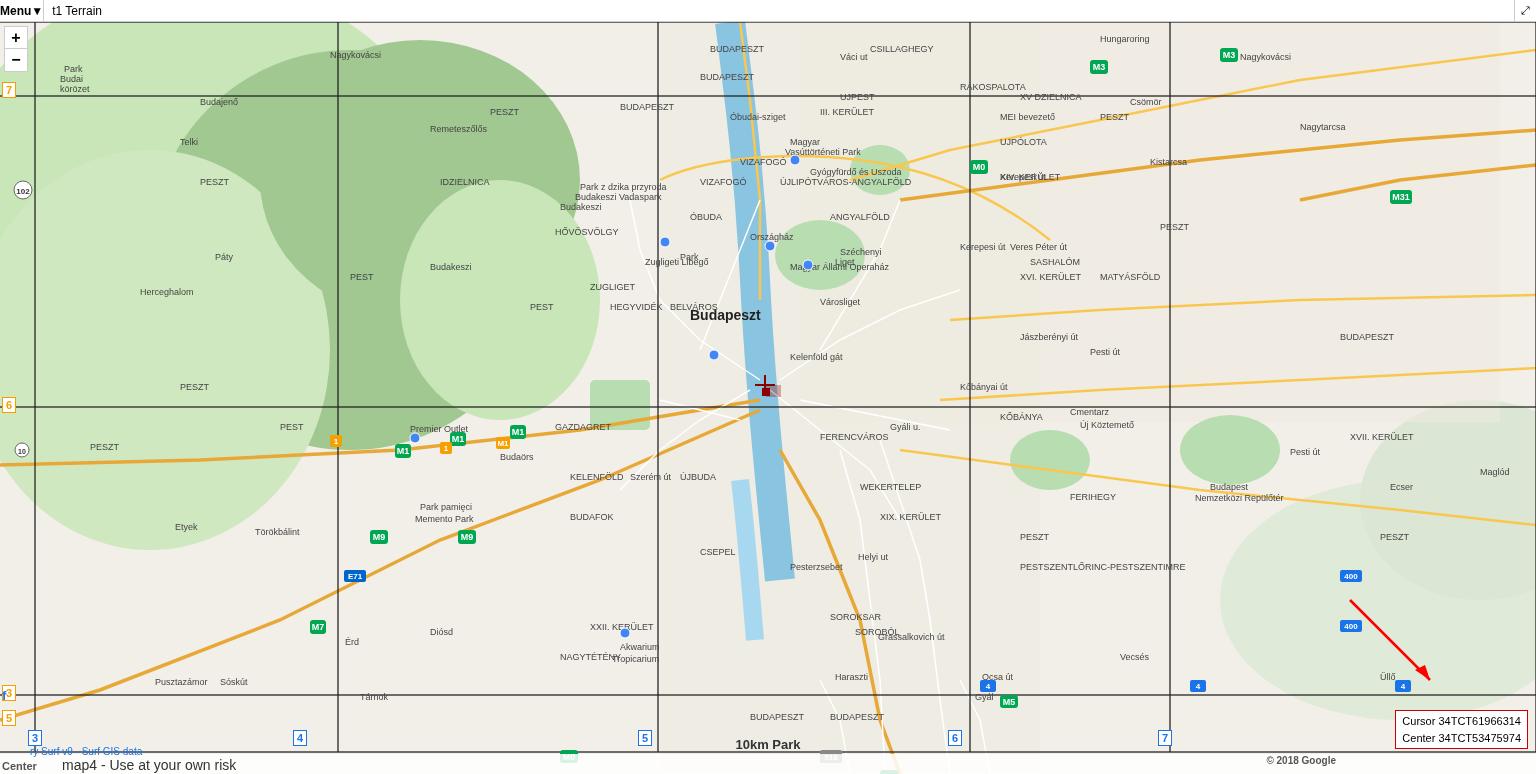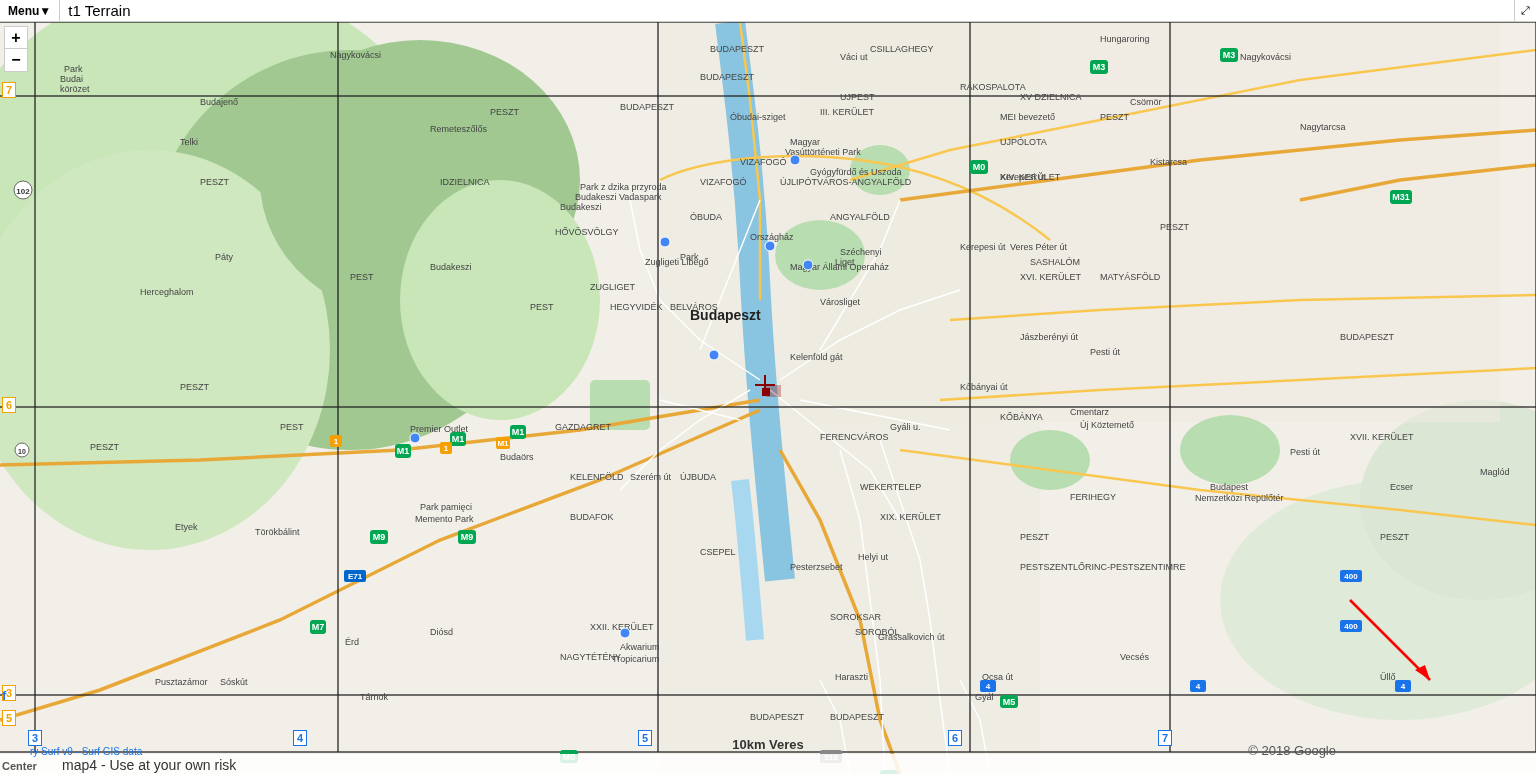--- a/index.html
+++ b/index.html
@@ -36,31 +36,31 @@
       position: absolute;
       left: 0;
       display: flex;
       align-items: center;
       height: 100%;
     }
 
     #menu-btn {
       display: flex;
       align-items: center;
-      padding: 0 8px;
+      padding: 0 0;
       height: 22px;
       border-right: 1px solid #ccc;
       cursor: pointer;
       font-size: 12px;
       font-weight: bold;
     }
 
     #terrain-label {
       padding: 0 8px;
-      font-size: 15px;
+      font-size: 12px;
     }
 
     #toolbar-right {
       display: flex;
       align-items: center;
       height: 100%;
     }
 
     #expand-btn {
       width: 22px;
@@ -200,25 +200,26 @@
       left: 2px;
       font-size: 13px;
       color: #1877f2;
       font-weight: bold;
       z-index: 50;
     }
 
     
     #copyright {
       position: absolute;
-      bottom: 16px;
+      bottom: 8px;
       right: 200px;
-      font-size: 13px;
+      font-size: 10px;
       color: #555;
       z-index: 100;
+      font-weight: bold;
     }
   </style>
 </head>
 <body>
 
 <div id="map-container">
 
   <svg id="map-svg" viewBox="0 0 1536 774" xmlns="http://www.w3.org/2000/svg">
     <defs>
       <style>
@@ -562,30 +563,40 @@
   <div class="grid-label-left" style="top: 397px;">6</div>
   <div class="grid-label-left" style="top: 685px;">3</div>
   <div class="grid-label-left" style="top: 710px;">5</div>
 
   <div class="grid-label-bottom" style="left: 28px;">3</div>
   <div class="grid-label-bottom" style="left: 293px;">4</div>
   <div class="grid-label-bottom" style="left: 638px;">5</div>
   <div class="grid-label-bottom" style="left: 948px;">6</div>
   <div class="grid-label-bottom" style="left: 1158px;">7</div>
 
-  <div id="grid-label-text">10km Veres</div>
+  <div id="grid-label-text">10km Park</div>
 
   <div id="fb-icon" style="top: 688px;">
     <span>f</span>
   </div>
 
   <div id="bottom-bar">
     <div id="google-logo">Center</div>
     <div id="bottom-left">
       <span id="app-info">ry Surf v9 - Surf GIS data</span>
       <span id="map-usage">map4 - Use at your own risk</span>
       <span id="map-support" style="font-size:9px;color:#333;">mappingsupport.com</span>
     </div>
     <div id="copyright">© 2018 Google</div>
   </div>
 
+  <div id="coord-box">
+    <div>
+      <span>Cursor</span>
+      <span>34TCT61966314</span>
+    </div>
+    <div>
+      <span>Center</span>
+      <span>34TCT53475974</span>
+    </div>
+  </div>
 
 </div>
 
 </body></html>

